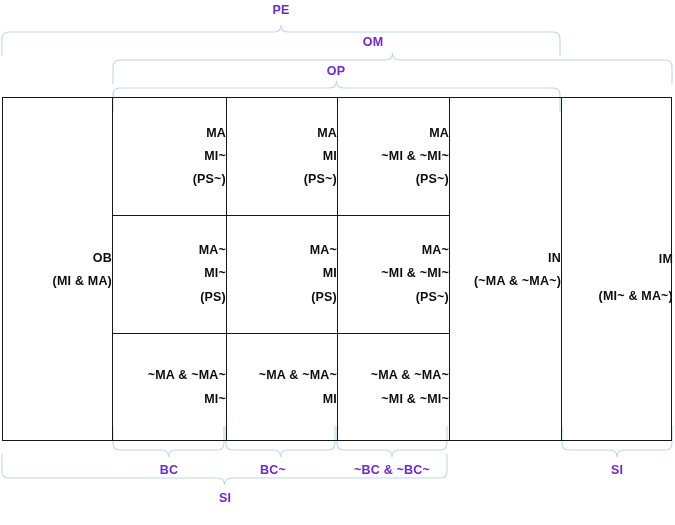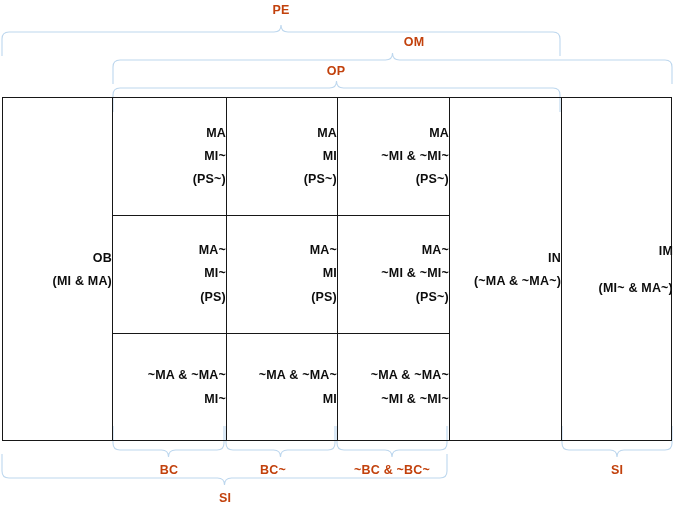--- a/index.html
+++ b/index.html
@@ -16,21 +16,21 @@
   }
   #diagram {
     position: absolute;
     inset: 0;
   }
   
   .brace-label {
     position: absolute;
     font-size: 12.5px;
     font-weight: bold;
-    color: #c2410c;
+    color: #6d28d9;
     text-align: center;
     white-space: nowrap;
     transform: translateX(-50%);
     letter-spacing: 0.2px;
   }
   
   .grid {
     position: absolute;
     left: 2px;
     top: 97px;
@@ -149,28 +149,28 @@
         <span class="ln">MI</span>
       </div>
       <div class="cell" style="left: 334px; width: 112px; top: 235px; height: 109px;">
         <span class="ln">~MA &amp; ~MA~</span>
         <span class="ln">~MI &amp; ~MI~</span>
       </div>
       <div class="cell" style="left: 446px; width: 112px; top: 0px; height: 344px;">
         <span class="ln">IN</span>
         <span class="ln">(~MA &amp; ~MA~)</span>
       </div>
-      <div class="cell" style="left: 558px; width: 112px; top: 0px; height: 344px; gap: 13px;">
+      <div class="cell" style="left: 558px; width: 112px; top: 8px; height: 344px; gap: 13px;">
         <span class="ln">IM</span>
         <span class="ln">(MI~ &amp; MA~)</span>
       </div>
     </div>
   <div id="labels">
       <div class="brace-label" style="left: 281px; top: 3px;">PE</div>
-      <div class="brace-label" style="left: 414px; top: 35px;">OM</div>
+      <div class="brace-label" style="left: 373px; top: 35px;">OM</div>
       <div class="brace-label" style="left: 336px; top: 64px;">OP</div>
       <div class="brace-label" style="left: 169px; top: 463px;">BC</div>
       <div class="brace-label" style="left: 273px; top: 463px;">BC~</div>
       <div class="brace-label" style="left: 392px; top: 463px;">~BC &amp; ~BC~</div>
       <div class="brace-label" style="left: 617px; top: 463px;">SI</div>
       <div class="brace-label" style="left: 225px; top: 491px;">SI</div>
     </div>
 </div>
 
 </body></html>

